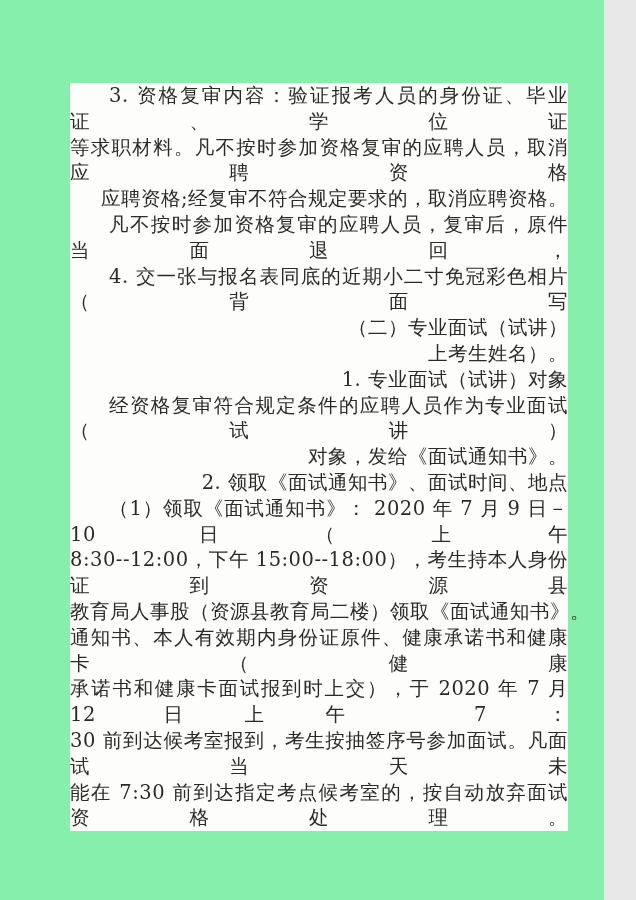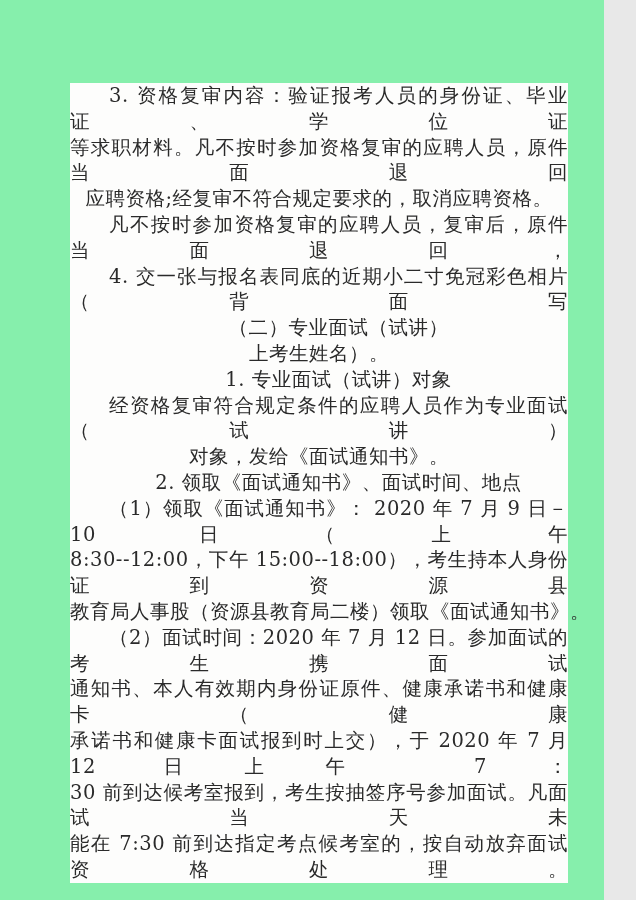--- a/index.html
+++ b/index.html
@@ -25,51 +25,50 @@
     top: 83px;
     width: 498px;
     font-size: 19.5px;
     line-height: 25.8px;
     color: #2a2a2a;
     letter-spacing: 0.5px;
     text-rendering: optimizeLegibility;
   }
   .line {
     width: 100%;
-    text-align: center;
+    text-align: right;
     white-space: nowrap;
   }
   .line.fill {
     white-space: normal;
     text-align: justify;
     text-align-last: justify;
     text-justify: inter-character;
   }
   .line.indent {
     text-indent: 2em;
   }
 </style>
 </head>
 <body>
 
 <div class="page">
   <div class="textblock" id="textblock" style="background: rgb(253, 253, 252); color: rgb(42, 42, 42);">
       <div class="line indent fill">3. 资格复审内容：验证报考人员的身份证、毕业证、学位证</div>
-      <div class="line fill">等求职材料。凡不按时参加资格复审的应聘人员，原件当面退回</div>
+      <div class="line fill">等求职材料。凡不按时参加资格复审的应聘人员，取消应聘资格</div>
       <div class="line">应聘资格;经复审不符合规定要求的，取消应聘资格。</div>
       <div class="line indent fill">凡不按时参加资格复审的应聘人员，复审后，原件当面退回，</div>
       <div class="line indent fill">4. 交一张与报名表同底的近期小二寸免冠彩色相片（背面写</div>
       <div class="line indent">（二）专业面试（试讲）</div>
       <div class="line">上考生姓名）。</div>
       <div class="line indent">1. 专业面试（试讲）对象</div>
       <div class="line indent fill">经资格复审符合规定条件的应聘人员作为专业面试（试讲）</div>
       <div class="line">对象，发给《面试通知书》。</div>
       <div class="line indent">2. 领取《面试通知书》、面试时间、地点</div>
       <div class="line indent fill">（1）领取《面试通知书》： 2020 年 7 月 9 日－10 日（上午</div>
       <div class="line fill">8:30--12:00，下午 15:00--18:00），考生持本人身份证到资源县</div>
       <div class="line">教育局人事股（资源县教育局二楼）领取《面试通知书》。</div>
-      <div class="line indent fill">（2）面试时间：2020 年 7 月 12 日。参加面试的考生携面试</div>
       <div class="line fill">通知书、本人有效期内身份证原件、健康承诺书和健康卡（健康</div>
       <div class="line fill">承诺书和健康卡面试报到时上交），于 2020 年 7 月 12 日上午 7：</div>
       <div class="line fill">30 前到达候考室报到，考生按抽签序号参加面试。凡面试当天未</div>
       <div class="line fill">能在 7:30 前到达指定考点候考室的，按自动放弃面试资格处理。</div>
     </div>
 </div>
 
 </body></html>

